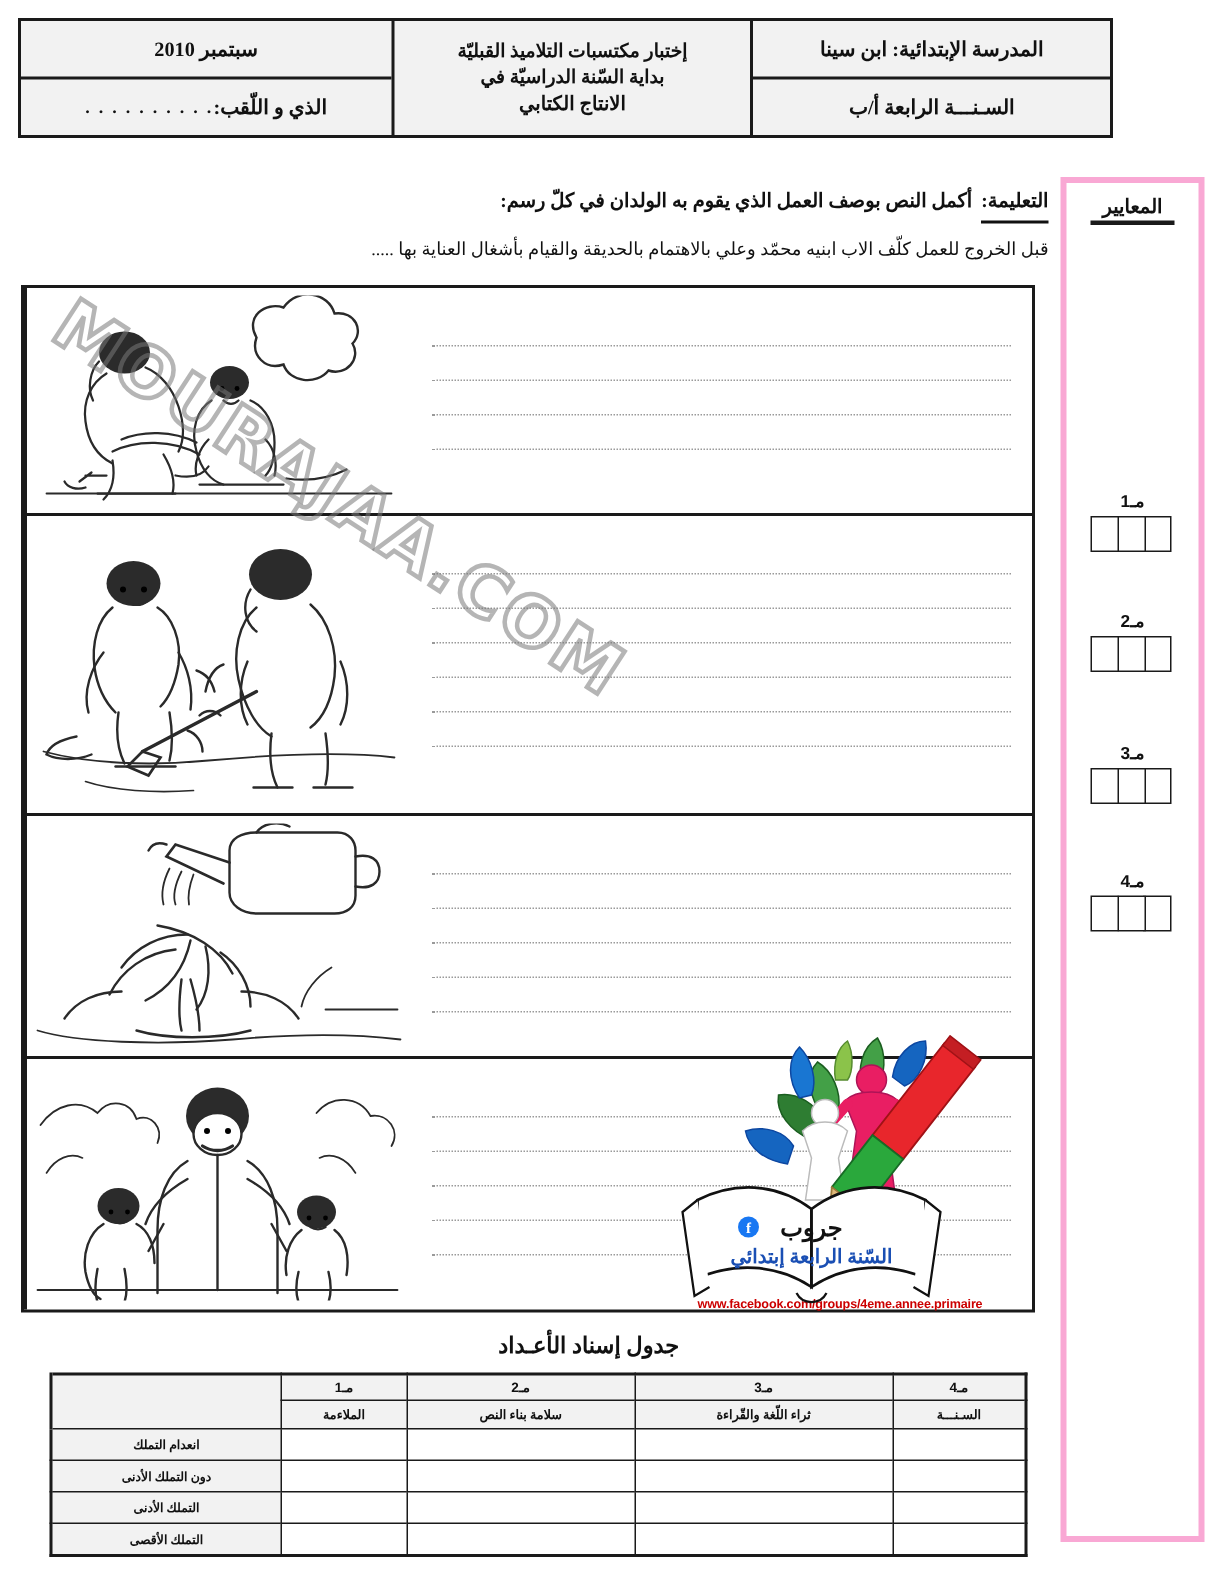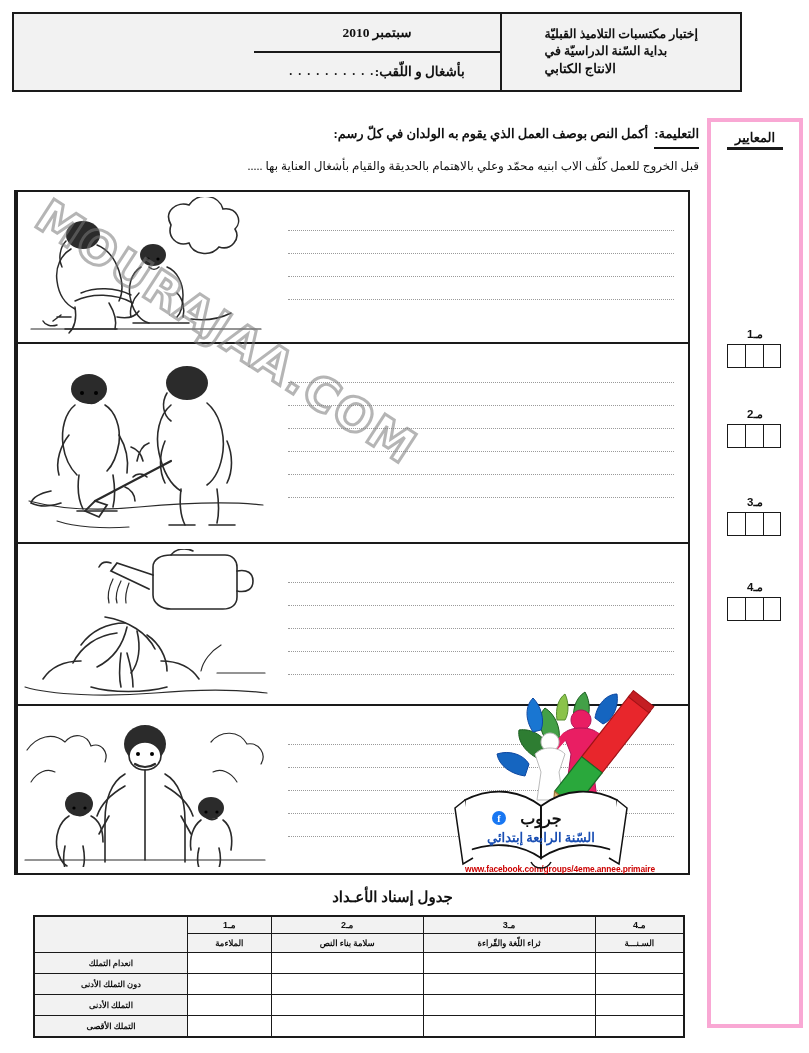--- a/index.html
+++ b/index.html
@@ -20,21 +20,21 @@
   .hdr-col.right{width:33%;border-left:2.5px solid #1a1a1a;}
   .hdr-col.mid{width:33%;border-left:2.5px solid #1a1a1a;justify-content:center;align-items:center;}
   .hdr-col.left{width:34%;}
   .hdr-cell{
     flex:1;display:flex;align-items:center;justify-content:center;
     font-size:13.5px;font-weight:bold;text-align:center;padding:0 6px;
     box-sizing:border-box;letter-spacing:0px;
   }
   .hdr-cell.top{border-bottom:2.5px solid #1a1a1a;}
   .hdr-cell.stretch{letter-spacing:0.5px;}
-  .mid-stack{display:flex;flex-direction:column;justify-content:center;align-items:flex-end;
+  .mid-stack{display:flex;flex-direction:column;justify-content:center;align-items:center;
      height:100%;gap:2px;padding:2px 4px;box-sizing:border-box;}
   .mid-line{font-size:12.5px;font-weight:bold;line-height:1.22;text-align:center;}
   .mid-line.b{font-size:13px;}
   .dots{font-size:12px;letter-spacing:1.5px;font-weight:bold;}
 
   
   .side{
     position:absolute;right:6px;top:118px;width:96px;height:910px;
     border:4px solid #f9a8d4;background:#fff;box-sizing:border-box;
   }
@@ -115,31 +115,35 @@
   .btbl .rowlab{font-size:8.3px;width:148px;}
   .btbl .empty{background:#fff;height:18px;}
   .btbl .corner{background:#f2f2f2;border-left:2.5px solid #1a1a1a;}
 </style>
 </head>
 <body>
 
 <div class="page">
 
   <div class="hdr">
+    <div class="hdr-col right">
+      <div class="hdr-cell top">المدرسة الإبتدائية: ابن سينا</div>
+      <div class="hdr-cell stretch">السـنـــة الرابعة أ/ب</div>
+    </div>
     <div class="hdr-col mid">
       <div class="mid-stack">
         <div class="mid-line"><span>إختبار مكتسبات التلاميذ القبليّة</span></div>
         <div class="mid-line">بداية السّنة الدراسيّة في</div>
         <div class="mid-line b">الانتاج الكتابي</div>
       </div>
     </div>
     <div class="hdr-col left">
       <div class="hdr-cell top">سبتمبر 2010</div>
       <div class="hdr-cell">
-        <span>بأشغال و اللّقب:</span>
+        <span>الذي و اللّقب:</span>
         <span class="dots">. . . . . . . . . .</span>
       </div>
     </div>
   </div>
 
   <div class="instr">
     <div class="instr-row">
       <span class="instr-lab">التعليمة:</span>
       <span class="instr-txt">أكمل النص بوصف العمل الذي يقوم به الولدان في كلّ رسم:</span>
     </div>

